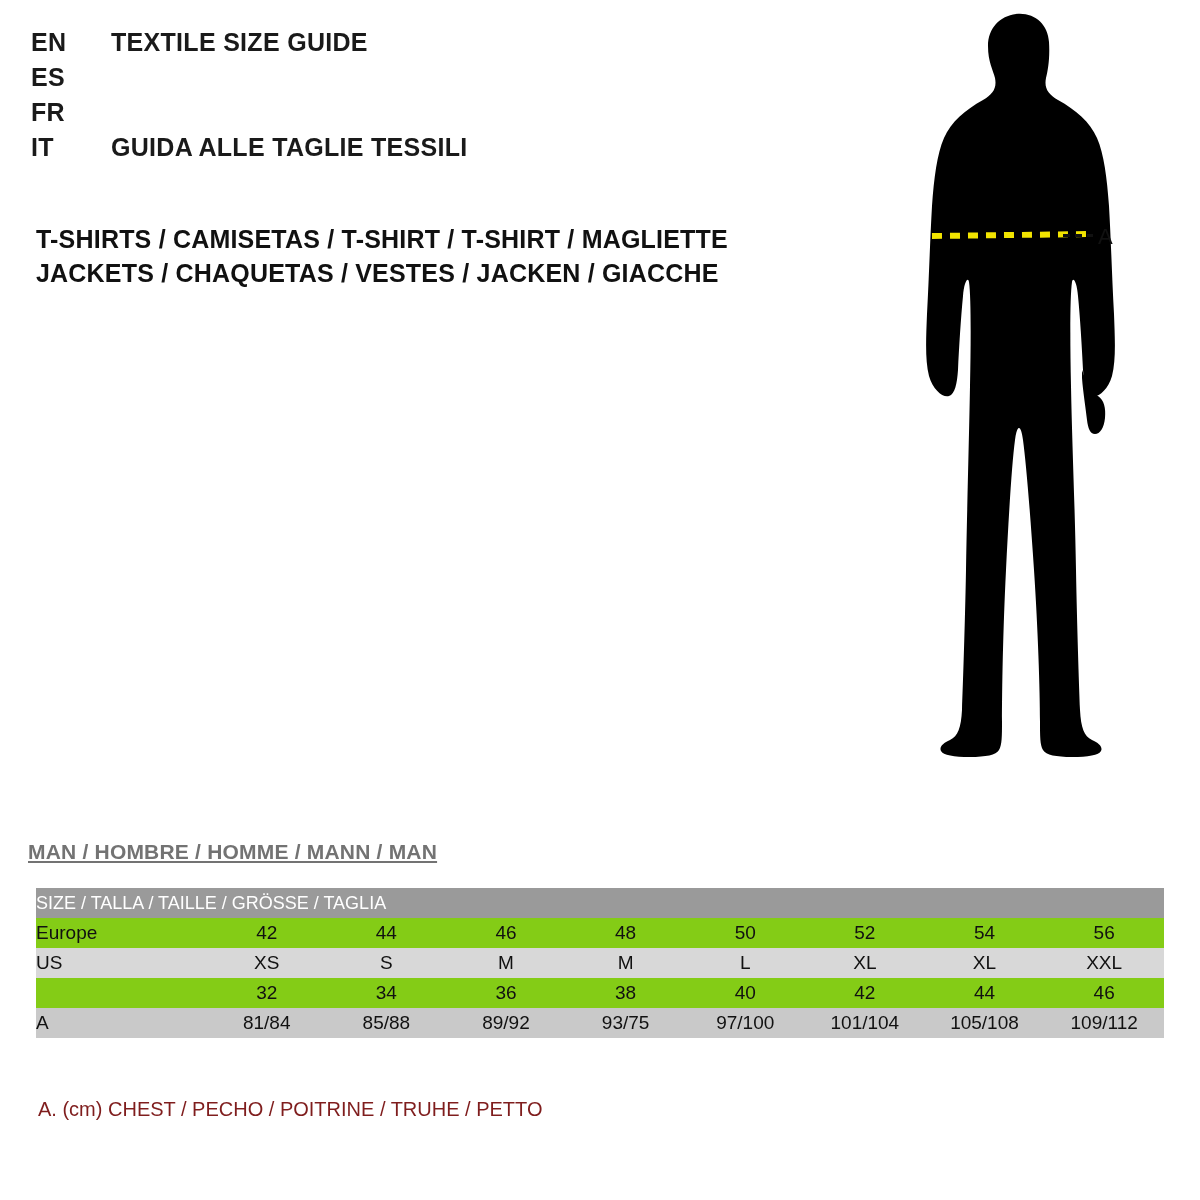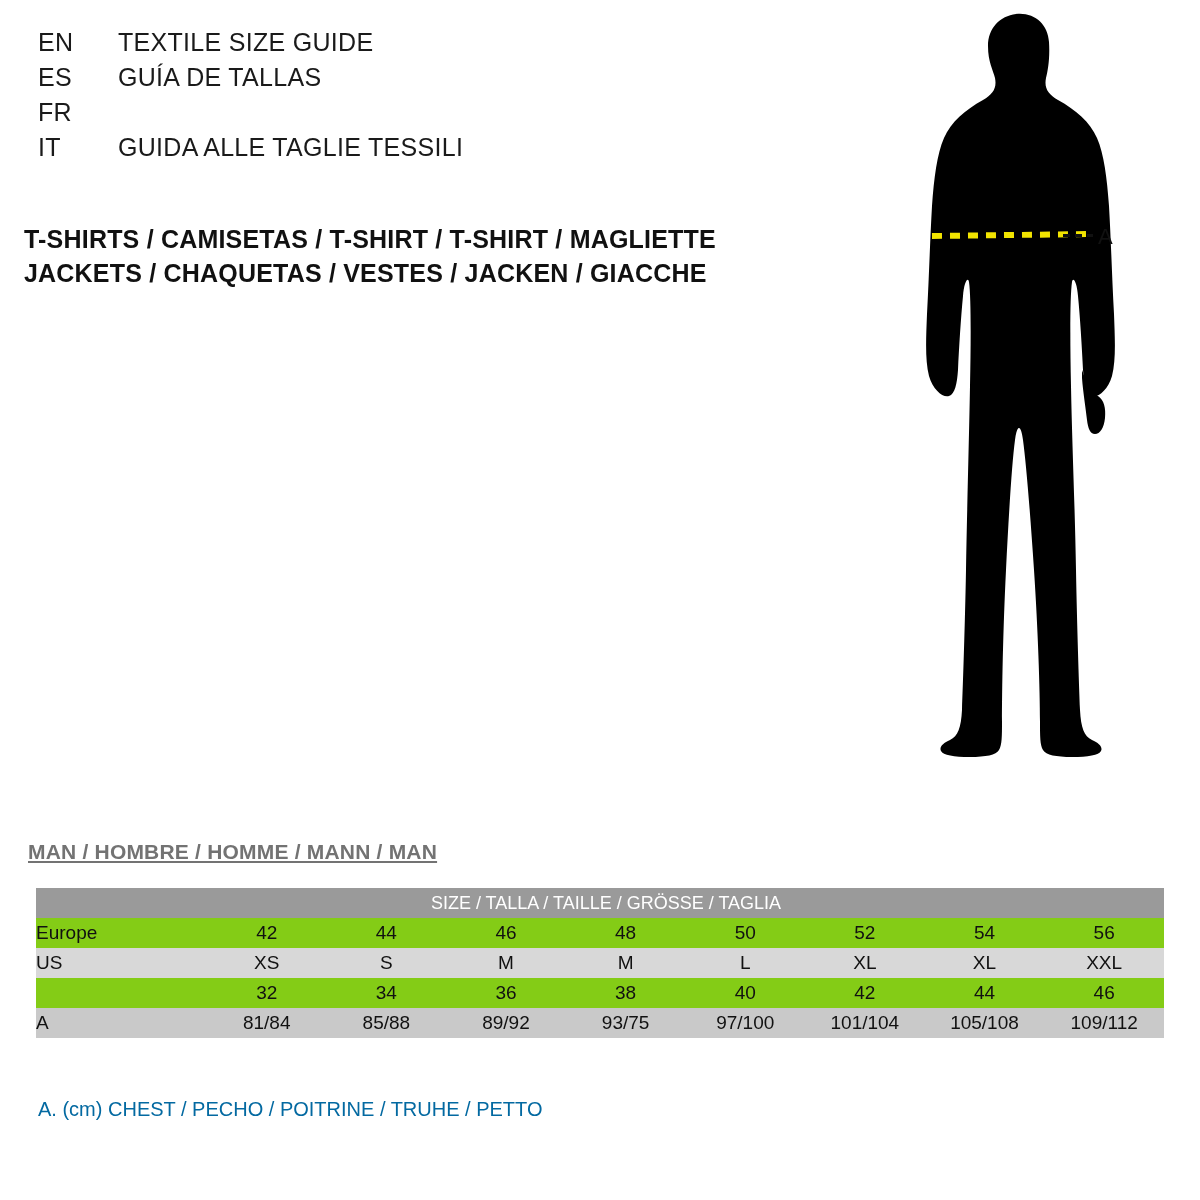--- a/index.html
+++ b/index.html
@@ -17,43 +17,44 @@
   }
   .page {
     position: relative;
     width: 1200px;
     height: 1200px;
   }
 
   
   .lang-block {
     position: absolute;
-    left: 38px;
+    left: 31px;
     top: 28px;
     width: 700px;
+    font-weight: bold;
   }
   .lang-row {
     display: flex;
     align-items: baseline;
     height: 35px;
     font-size: 25px;
     letter-spacing: 0.3px;
     color: #1a1a1a;
   }
   .lang-code {
     width: 80px;
     flex: 0 0 80px;
   }
   .lang-text {
     flex: 1 1 auto;
   }
 
   .category-block {
     position: absolute;
-    left: 24px;
+    left: 36px;
     top: 222px;
     width: 760px;
   }
   .category-line {
     font-size: 25px;
     font-weight: bold;
     letter-spacing: 0.2px;
     line-height: 34px;
     color: #111111;
   }
@@ -110,57 +111,56 @@
     height: 30px;
     vertical-align: middle;
   }
   .row-head td {
     background: #9a9a9a;
     color: #ffffff;
     font-size: 18px;
     height: 30px;
   }
   .row-head .label-cell {
-    padding-left: 12px;
-    text-align: center;
+    padding-left: 0;
+    text-align: left;
   }
   .row-light td { background: #84cc16; }
   .row-mid td   { background: #d8d8d8; }
   .row-dark td  { background: #c9c9c9; }
   .label-cell {
     width: 170px;
     padding-left: 8px;
     text-align: left;
   }
   .val-cell {
     text-align: center;
     width: 119px;
   }
 
   .footnote {
     position: absolute;
     left: 38px;
     top: 1098px;
     font-size: 20px;
-    color: #0369a1;
+    color: #7f1d1d;
   }
 </style>
 </head>
 <body>
 
 <div class="page">
 
   <div class="lang-block">
     <div class="lang-row">
       <span class="lang-code">EN</span>
       <span class="lang-text">TEXTILE SIZE GUIDE</span>
     </div>
     <div class="lang-row">
       <span class="lang-code">ES</span>
-      <span class="lang-text">GUÍA DE TALLAS</span>
     </div>
     <div class="lang-row">
       <span class="lang-code">FR</span>
     </div>
     <div class="lang-row">
       <span class="lang-code">IT</span>
       <span class="lang-text">GUIDA ALLE TAGLIE TESSILI</span>
     </div>
   </div>
 

